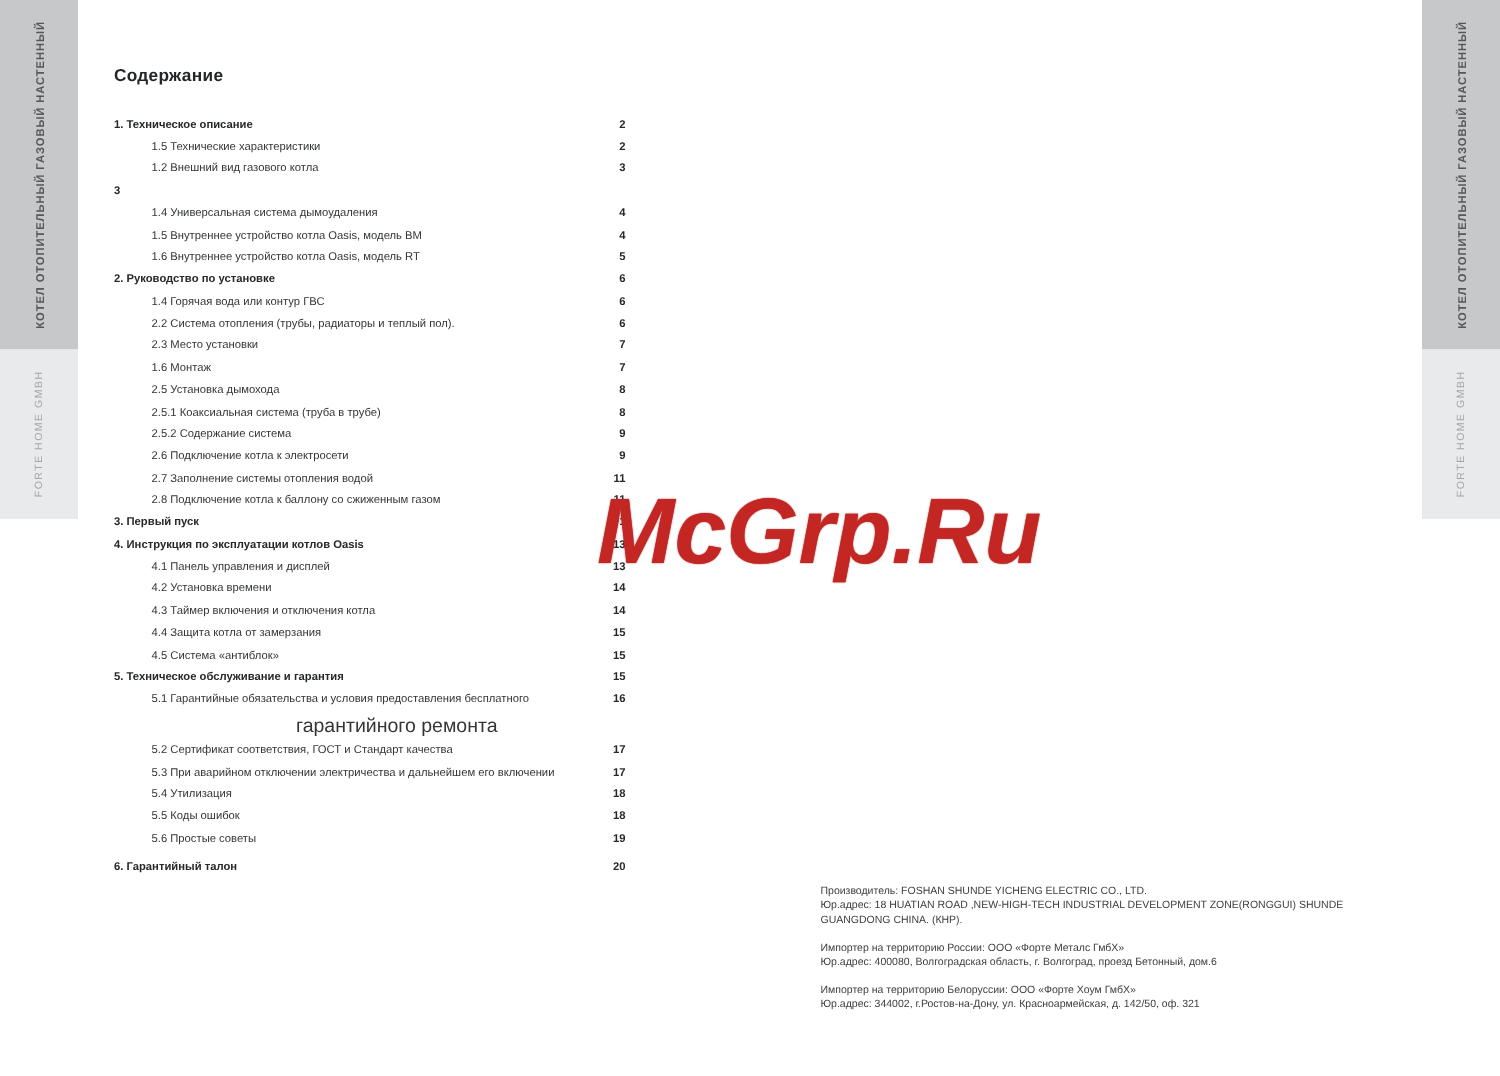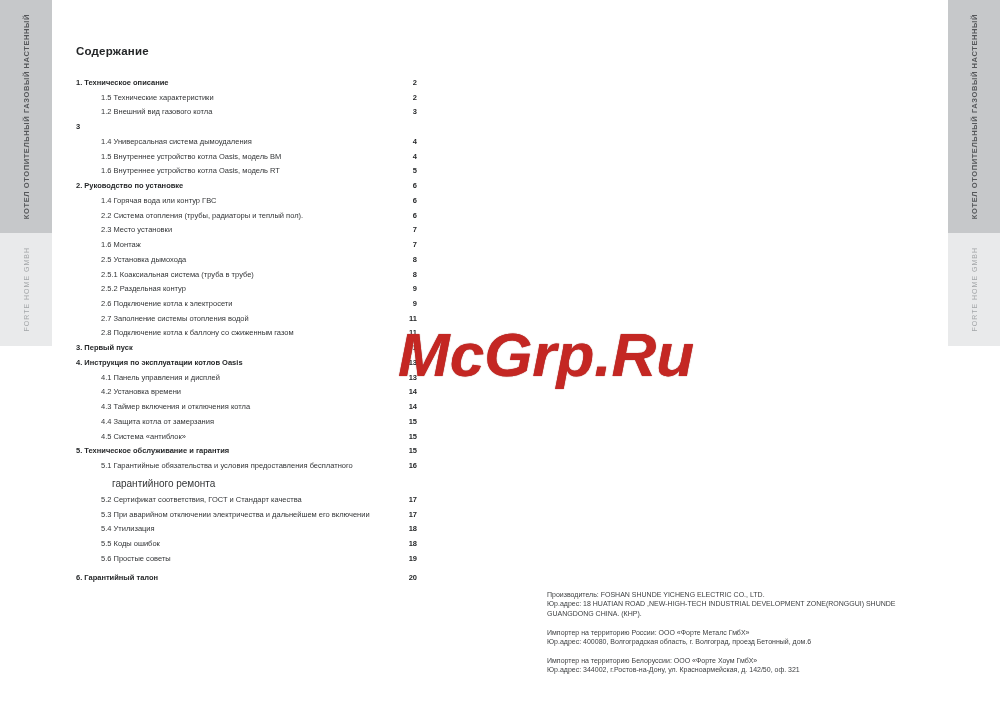--- a/index.html
+++ b/index.html
@@ -30,22 +30,22 @@
   .toc-row{
     display:flex;justify-content:space-between;align-items:center;
     font-size:7.5px;line-height:14.73px;color:#333537;
   }
   .toc-row.l1{font-weight:700;color:#26282a;}
   .toc-row.gap-top{margin-top:4px;}
   .toc-label{white-space:nowrap;}
   .toc-row.l2 .toc-label{padding-left:25px;font-weight:400;}
   .toc-page{font-weight:700;color:#26282a;}
   .toc-cont{
-    font-size:10px;height:19px;line-height:19px;color:#333537;
-    padding-left:36px;font-weight:400;
+    font-size:13px;height:19px;line-height:19px;color:#333537;
+    padding-left:36px;font-weight:400;text-align:center;
   }
   
   .watermark{
     position:absolute;left:398px;top:329px;width:240px;text-align:center;
     font-size:62px;line-height:52px;font-weight:700;font-style:italic;
     color:#c42723;text-shadow:0 0 1px #8f1d18;
     pointer-events:none;
   }
   
   .pub-info{position:absolute;left:547px;top:590px;width:400px;}
@@ -125,21 +125,21 @@
   </div>
       <div class="toc-row l2">
     <span class="toc-label">2.5 Установка дымохода</span>
     <span class="toc-page">8</span>
   </div>
       <div class="toc-row l2">
     <span class="toc-label">2.5.1 Коаксиальная система (труба в трубе)</span>
     <span class="toc-page">8</span>
   </div>
       <div class="toc-row l2">
-    <span class="toc-label">2.5.2 Раздельная контур</span>
+    <span class="toc-label">2.5.2 Содержание система</span>
     <span class="toc-page">9</span>
   </div>
       <div class="toc-row l2">
     <span class="toc-label">2.6 Подключение котла к электросети</span>
     <span class="toc-page">9</span>
   </div>
       <div class="toc-row l2">
     <span class="toc-label">2.7 Заполнение системы отопления водой</span>
     <span class="toc-page">11</span>
   </div>

